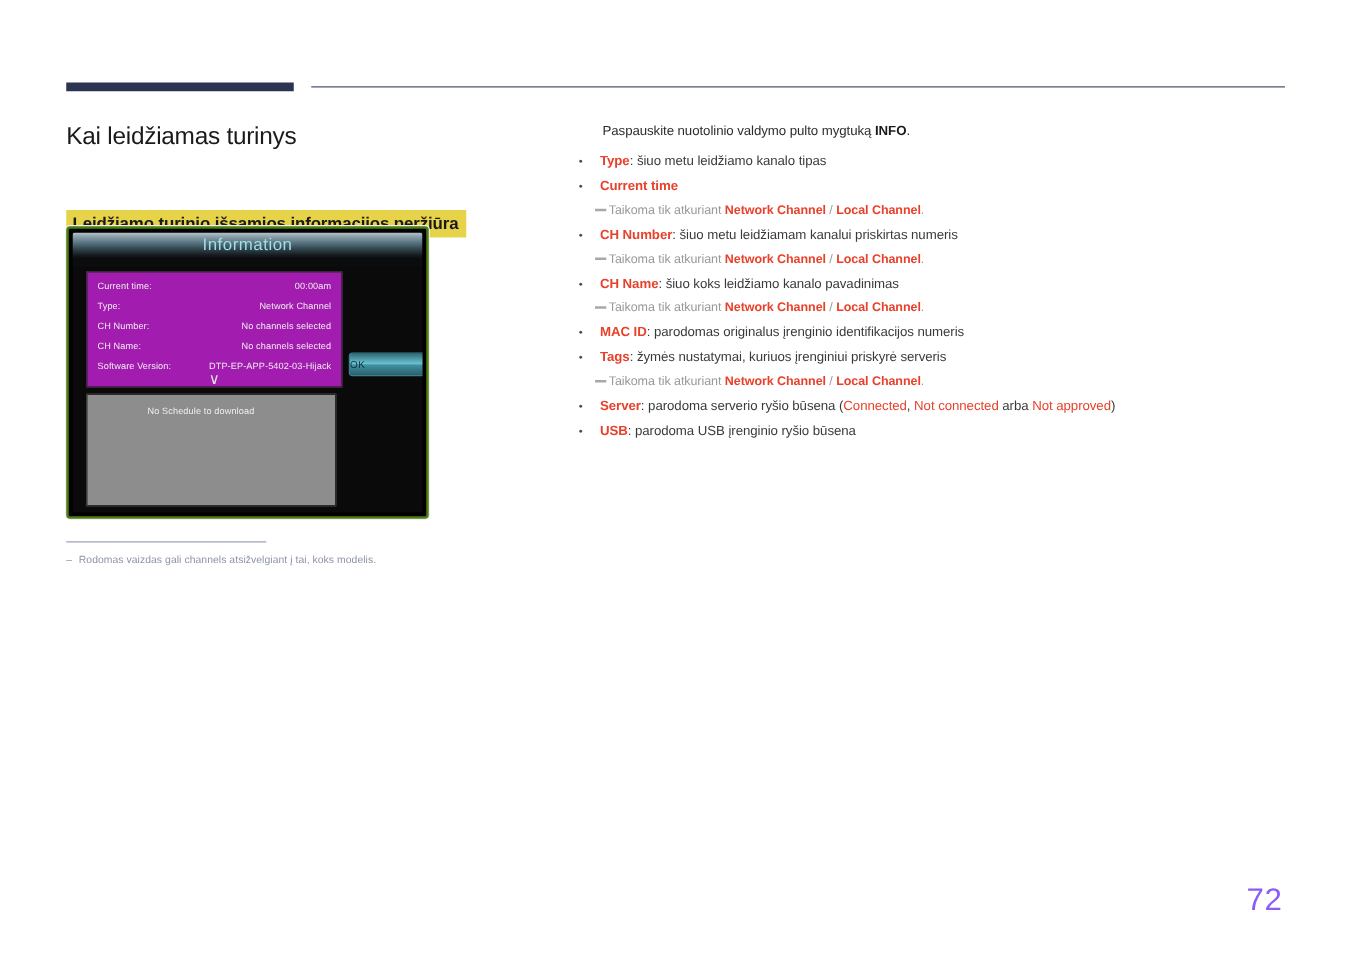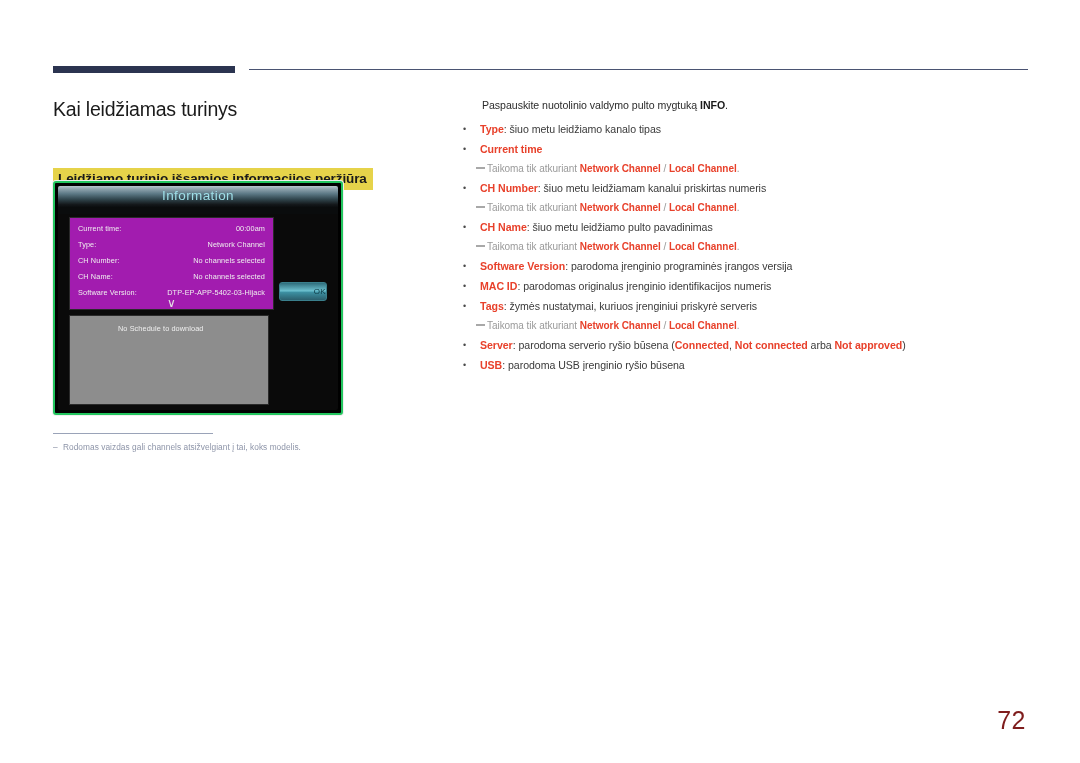--- a/index.html
+++ b/index.html
@@ -68,21 +68,21 @@
   }
 
   
   .tv-panel {
     position: absolute;
     left: 53px;
     top: 181px;
     width: 290px;
     height: 234px;
     background: #000000;
-    border: 2px solid #22c55e;
+    border: 2px solid #4d7c0f;
     border-radius: 3px;
     box-shadow: 0 0 0 1px #efefef;
     overflow: hidden;
   }
   .tv-inner {
     position: absolute;
     inset: 3px;
     background: #050505;
     border-radius: 2px;
     overflow: hidden;
@@ -167,26 +167,26 @@
     margin: 8px 0 0 8px;
     font-size: 7.3px;
     color: #efefef;
     letter-spacing: 0.1px;
   }
 
   .ok-button {
     position: absolute;
     left: 221px;
     top: 68px;
-    width: 48px;
+    width: 65px;
     height: 19px;
     border-radius: 3px;
     border: 1px solid #3a7f8c;
     background: linear-gradient(to bottom, #2f6d7c 0%, #6fc4d2 48%, #3e93a5 52%, #2b5f6d 100%);
-    text-align: right;
+    text-align: left;
     line-height: 18px;
     font-size: 8px;
     color: #0c3742;
     letter-spacing: 0.3px;
   }
 
   
   .note-rule {
     position: absolute;
     left: 53px;
@@ -243,21 +243,21 @@
     top: 0;
     color: #4a4a4a;
     font-size: 9px;
   }
   .bullet .term {
     color: #e8412b;
     font-weight: bold;
   }
   .bullet .accent {
     color: #e8412b;
-    font-weight: bold;
+    font-weight: normal;
     margin-top: 22px;
   }
 
   .subnote {
     position: relative;
     padding-left: 33px;
     font-size: 10px;
     color: #9a9a9a;
     line-height: 19px;
     letter-spacing: -0.05px;
@@ -277,21 +277,21 @@
     font-weight: bold;
   }
   .subnote .sep { color: #9a9a9a; }
 
   
   .page-number {
     position: absolute;
     right: 54px;
     top: 706px;
     font-size: 25px;
-    color: #7f1d1d;
+    color: #8b5cf6;
     letter-spacing: 0.5px;
   }
 </style>
 </head>
 <body>
 
 <div class="page-rules">
   <div class="rule-thick"></div>
   <div class="rule-thin"></div>
 </div>
@@ -360,27 +360,24 @@
     <span class="term">Current time</span><span></span>
   </div>
   <div class="subnote"><span>Taikoma tik atkuriant </span><span class="accent">Network Channel</span><span class="sep"> / </span><span class="accent">Local Channel</span><span>.</span></div>
 
   <div class="bullet">
     <span class="term">CH Number</span><span>: šiuo metu leidžiamam kanalui priskirtas numeris</span>
   </div>
   <div class="subnote"><span>Taikoma tik atkuriant </span><span class="accent">Network Channel</span><span class="sep"> / </span><span class="accent">Local Channel</span><span>.</span></div>
 
   <div class="bullet">
-    <span class="term">CH Name</span><span>: šiuo metu leidžiamo pulto pavadinimas</span>
+    <span class="term">CH Name</span><span>: šiuo koks leidžiamo kanalo pavadinimas</span>
   </div>
   <div class="subnote"><span>Taikoma tik atkuriant </span><span class="accent">Network Channel</span><span class="sep"> / </span><span class="accent">Local Channel</span><span>.</span></div>
 
-  <div class="bullet">
-    <span class="term">Software Version</span><span>: parodoma įrenginio programinės įrangos versija</span>
-  </div>
 
   <div class="bullet">
     <span class="term">MAC ID</span><span>: parodomas originalus įrenginio identifikacijos numeris</span>
   </div>
 
   <div class="bullet">
     <span class="term">Tags</span><span>: žymės nustatymai, kuriuos įrenginiui priskyrė serveris</span>
   </div>
   <div class="subnote"><span>Taikoma tik atkuriant </span><span class="accent">Network Channel</span><span class="sep"> / </span><span class="accent">Local Channel</span><span>.</span></div>
 

